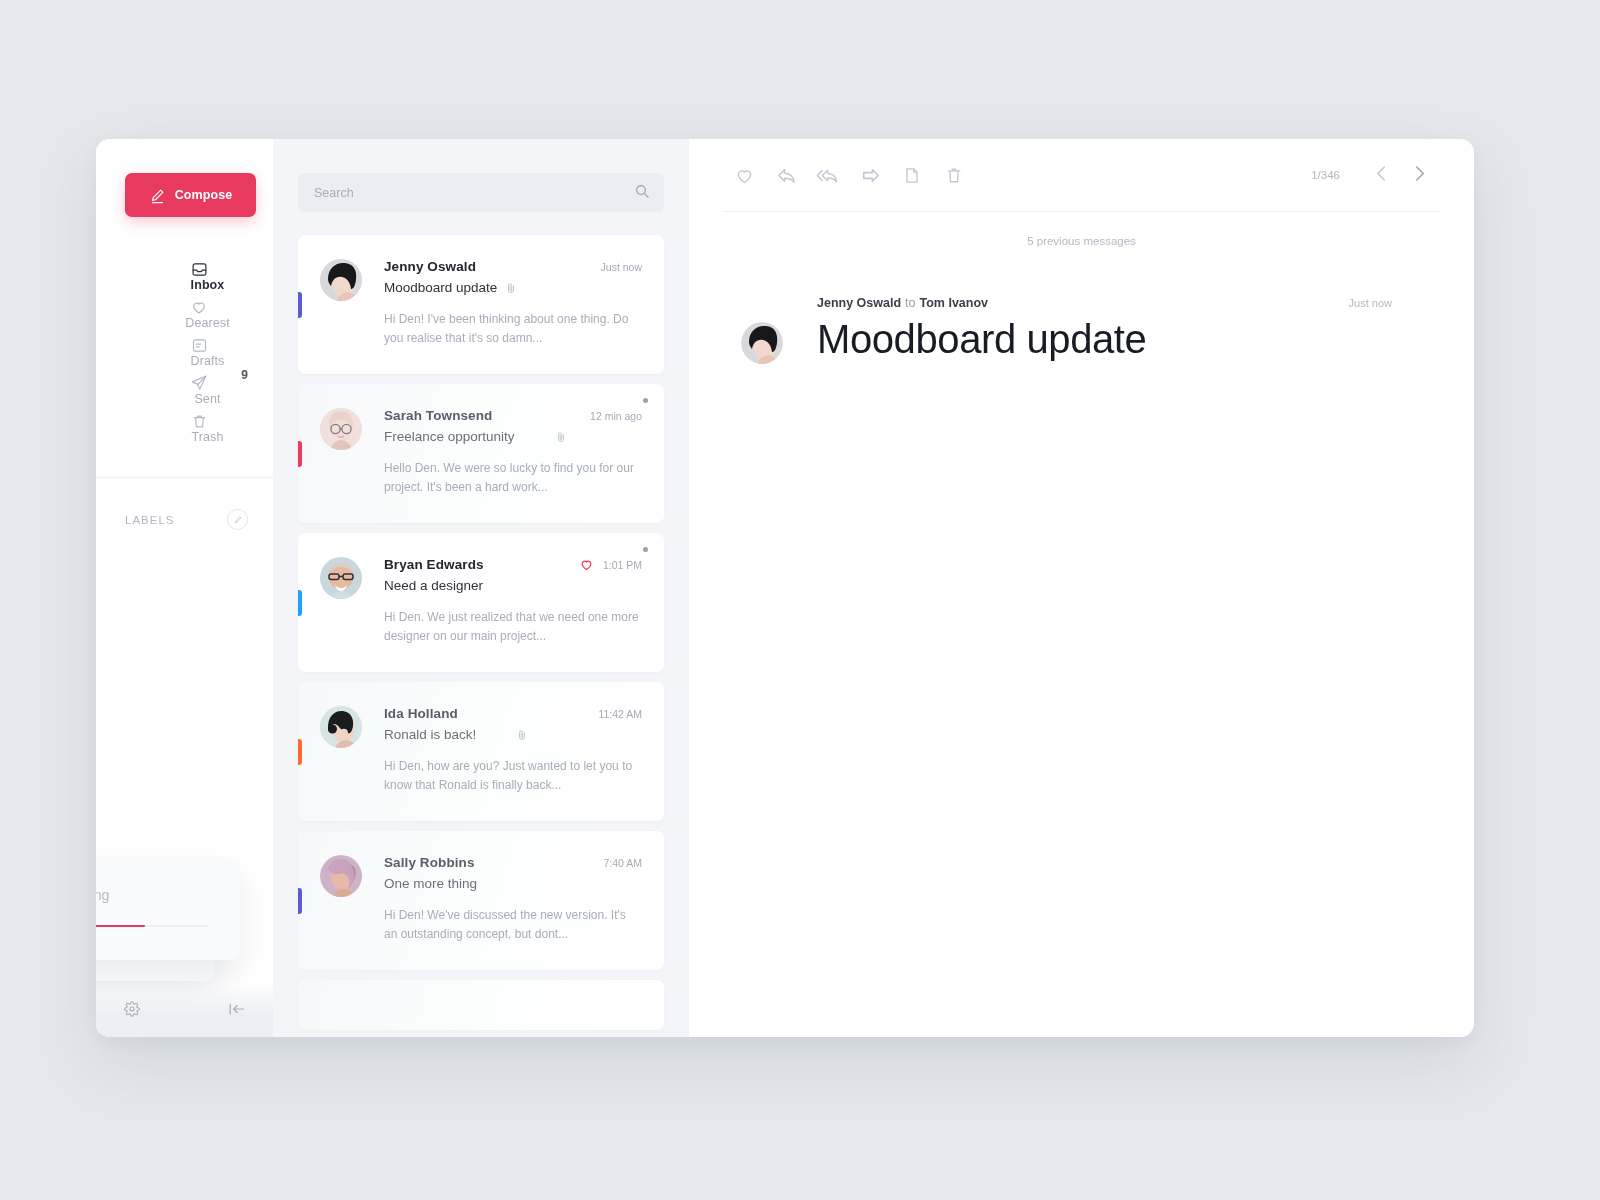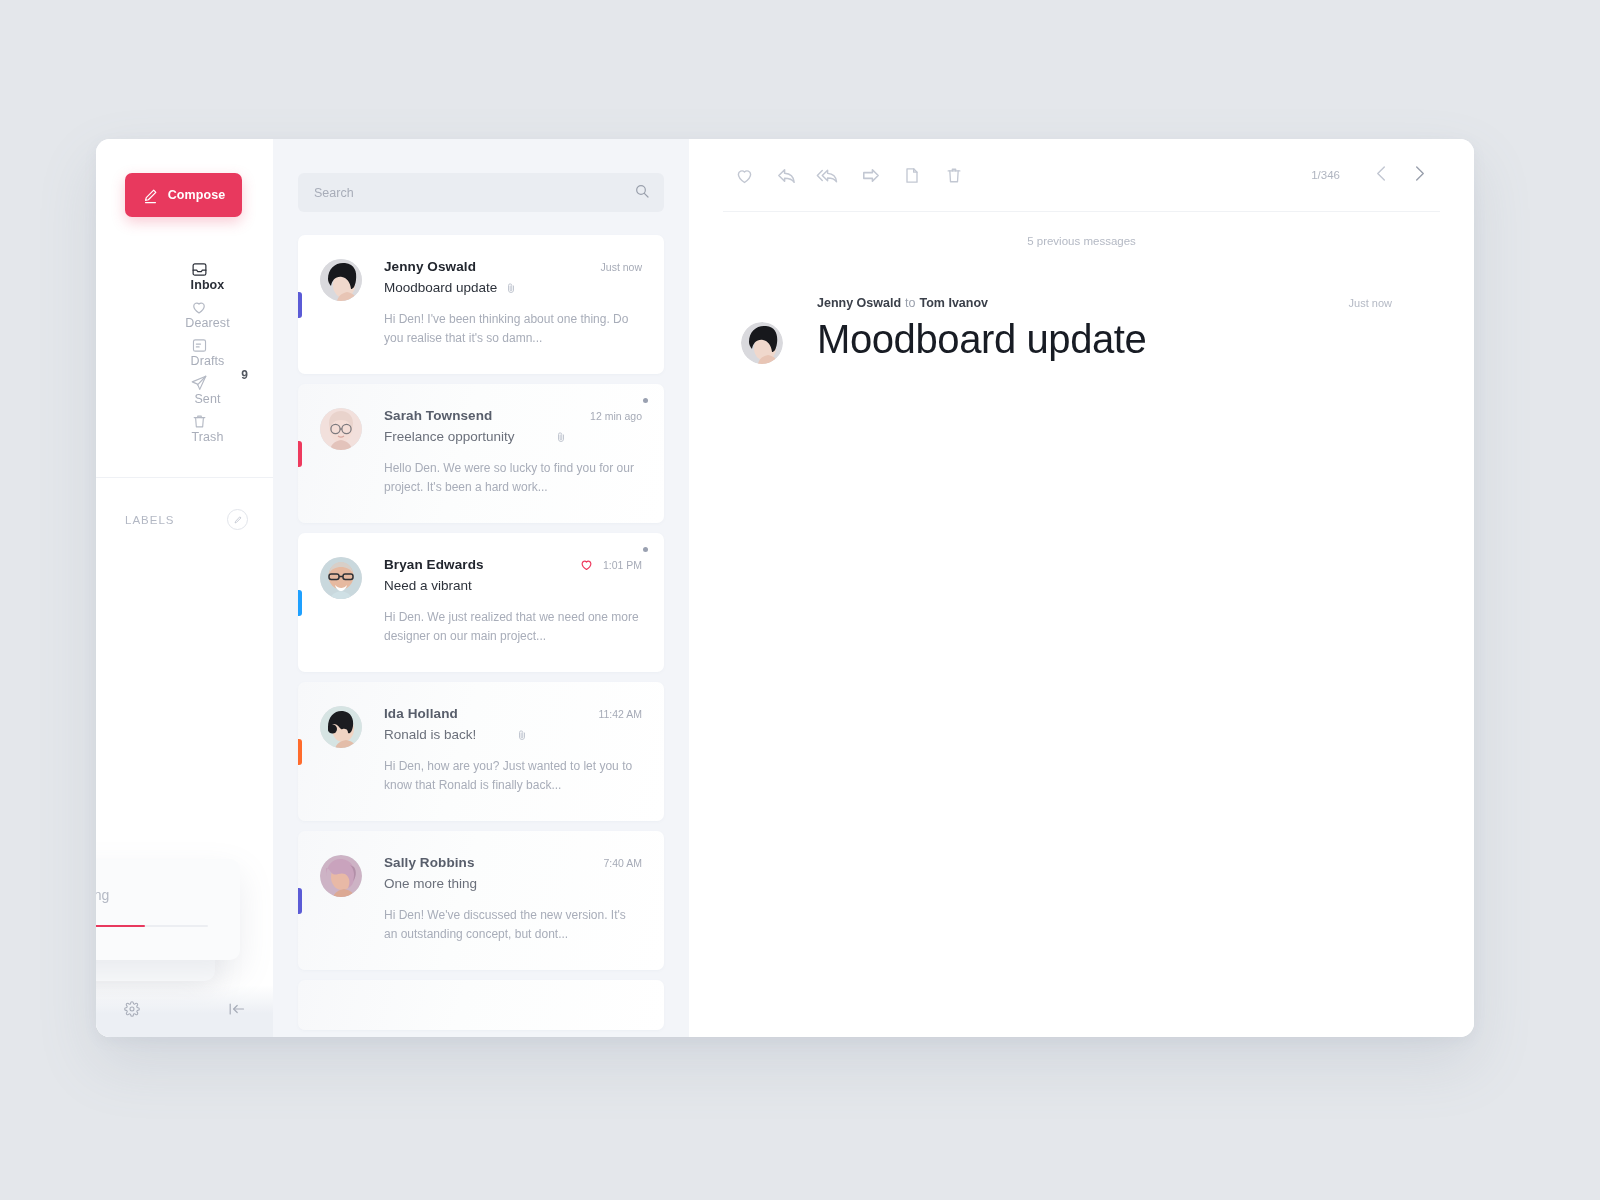--- a/index.html
+++ b/index.html
@@ -24,21 +24,21 @@
   .sidebar {
     width: 177px;
     background: #ffffff;
     position: relative;
     display: flex;
     flex-direction: column;
     flex-shrink: 0;
   }
   .compose-btn {
     margin: 34px 0 0 29px;
-    width: 117px; height: 44px;
+    width: 131px; height: 44px;
     background: #e8395e;
     border-radius: 7px;
     border: none;
     display: flex; align-items: center; justify-content: center;
     gap: 9px;
     cursor: pointer;
     box-shadow: 0 5px 14px rgba(232,57,94,0.26);
   }
   .compose-btn .lbl {
     color: #fff; font-size: 12.5px; font-weight: bold; letter-spacing: .1px;
@@ -476,21 +476,21 @@
               <span class="mc-meta">
                 <span class="heart-liked">
                   <svg width="15" height="15" viewBox="0 0 24 24" fill="none" stroke="#ee3a5e" stroke-width="1.9" stroke-linecap="round" stroke-linejoin="round">
                     <path d="M12 20s-7-4.6-7-9.3A4.1 4.1 0 0 1 12 8a4.1 4.1 0 0 1 7 2.7C19 15.4 12 20 12 20z"></path>
                   </svg>
                 </span>
                 <span class="mc-time">1:01 PM</span>
               </span>
             </div>
             <div class="mc-subj">
-              <span>Need a vibrant</span>
+              <span>Need a designer</span>
             </div>
             <div class="mc-prev">Hi Den. We just realized that we need one more designer on our main project...</div>
           </div>
         </div>
       </article>
 
       <article class="mail-card read">
         <span class="accent" style="background:#ff6b2c"></span>
         <div class="mc-row">
           <div class="avatar">

